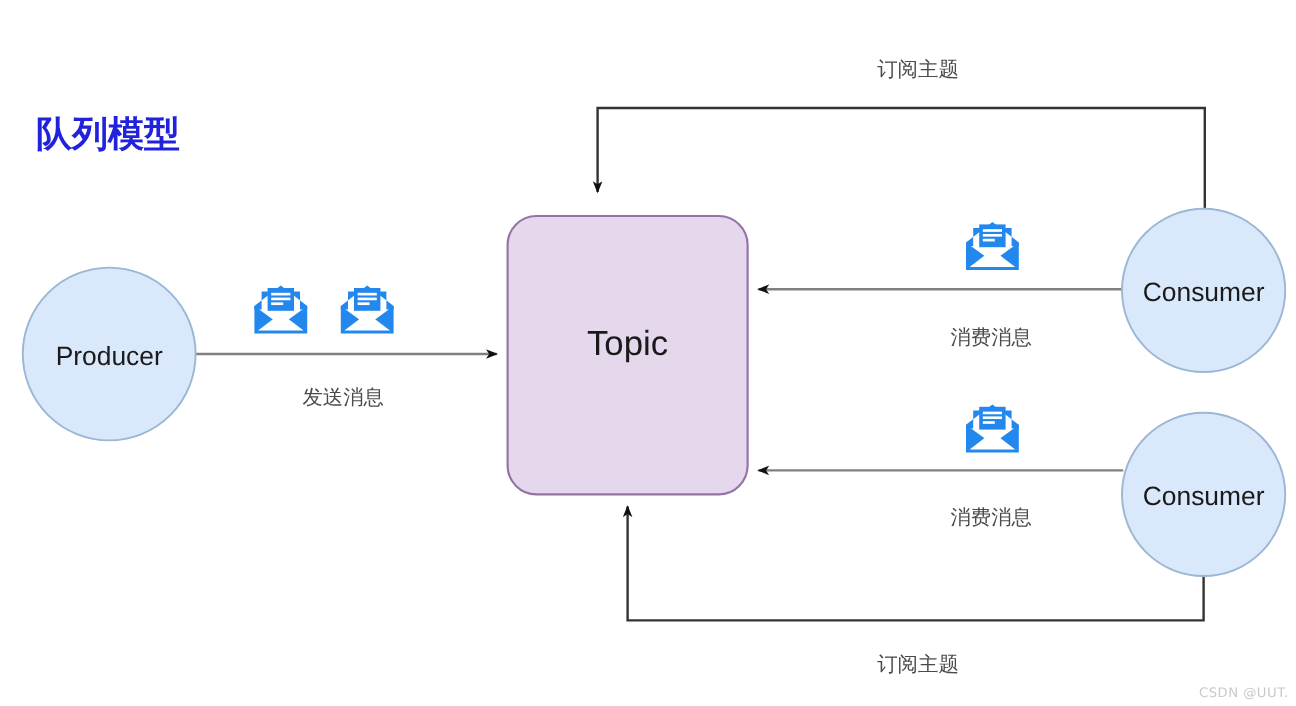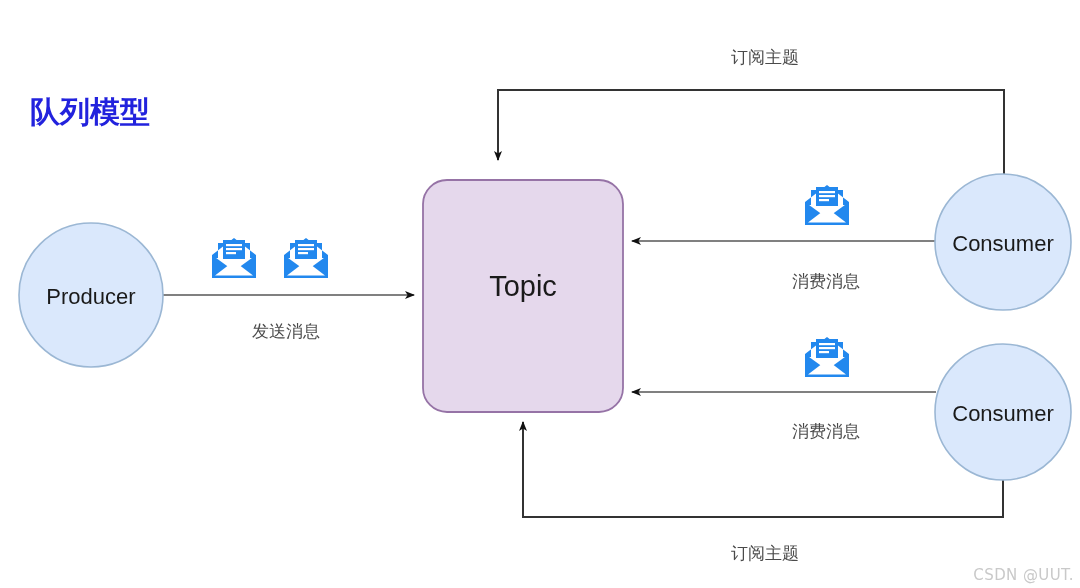--- a/index.html
+++ b/index.html
@@ -37,21 +37,21 @@
     font-family: "DejaVu Sans", "Liberation Sans", sans-serif;
     font-weight: bold;
     font-size: 30px;
     fill: #2222dd;
   }
   .watermark {
     position: absolute;
     right: 6px;
     bottom: 4px;
     font-family: "DejaVu Sans", "Liberation Sans", sans-serif;
-    font-size: 15px;
+    font-size: 11px;
     color: #c9c9c9;
     letter-spacing: 0.4px;
     user-select: none;
   }
 </style>
 </head>
 <body>
 
 <div id="canvas">
 

